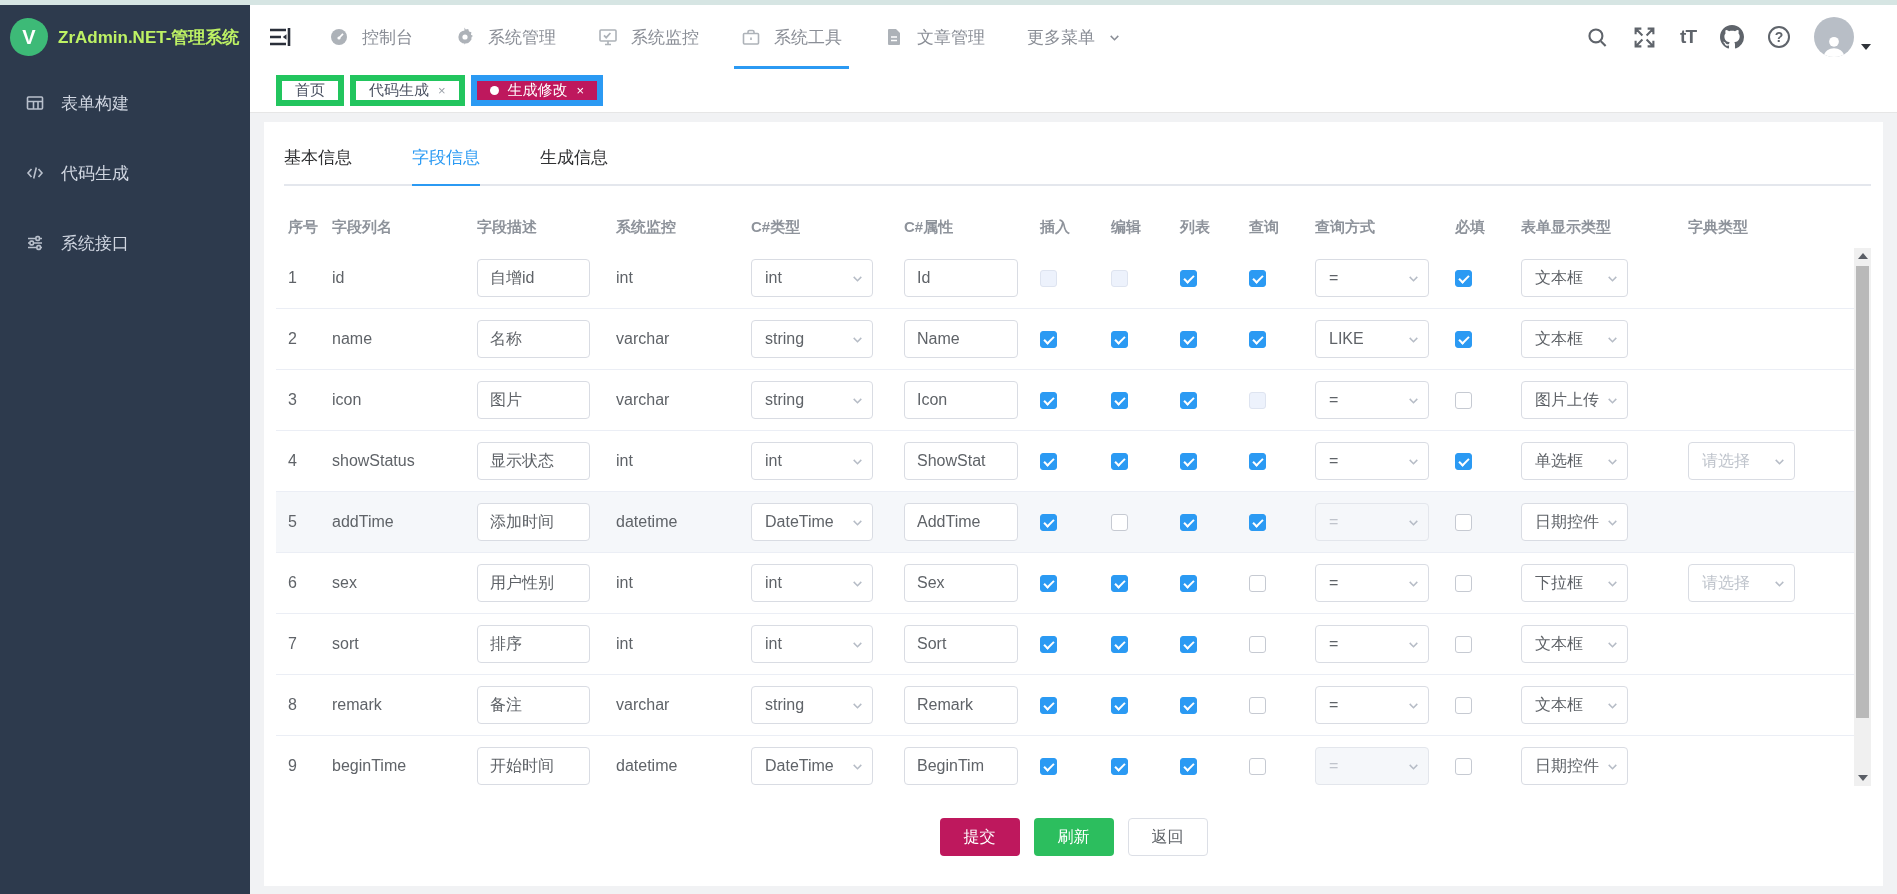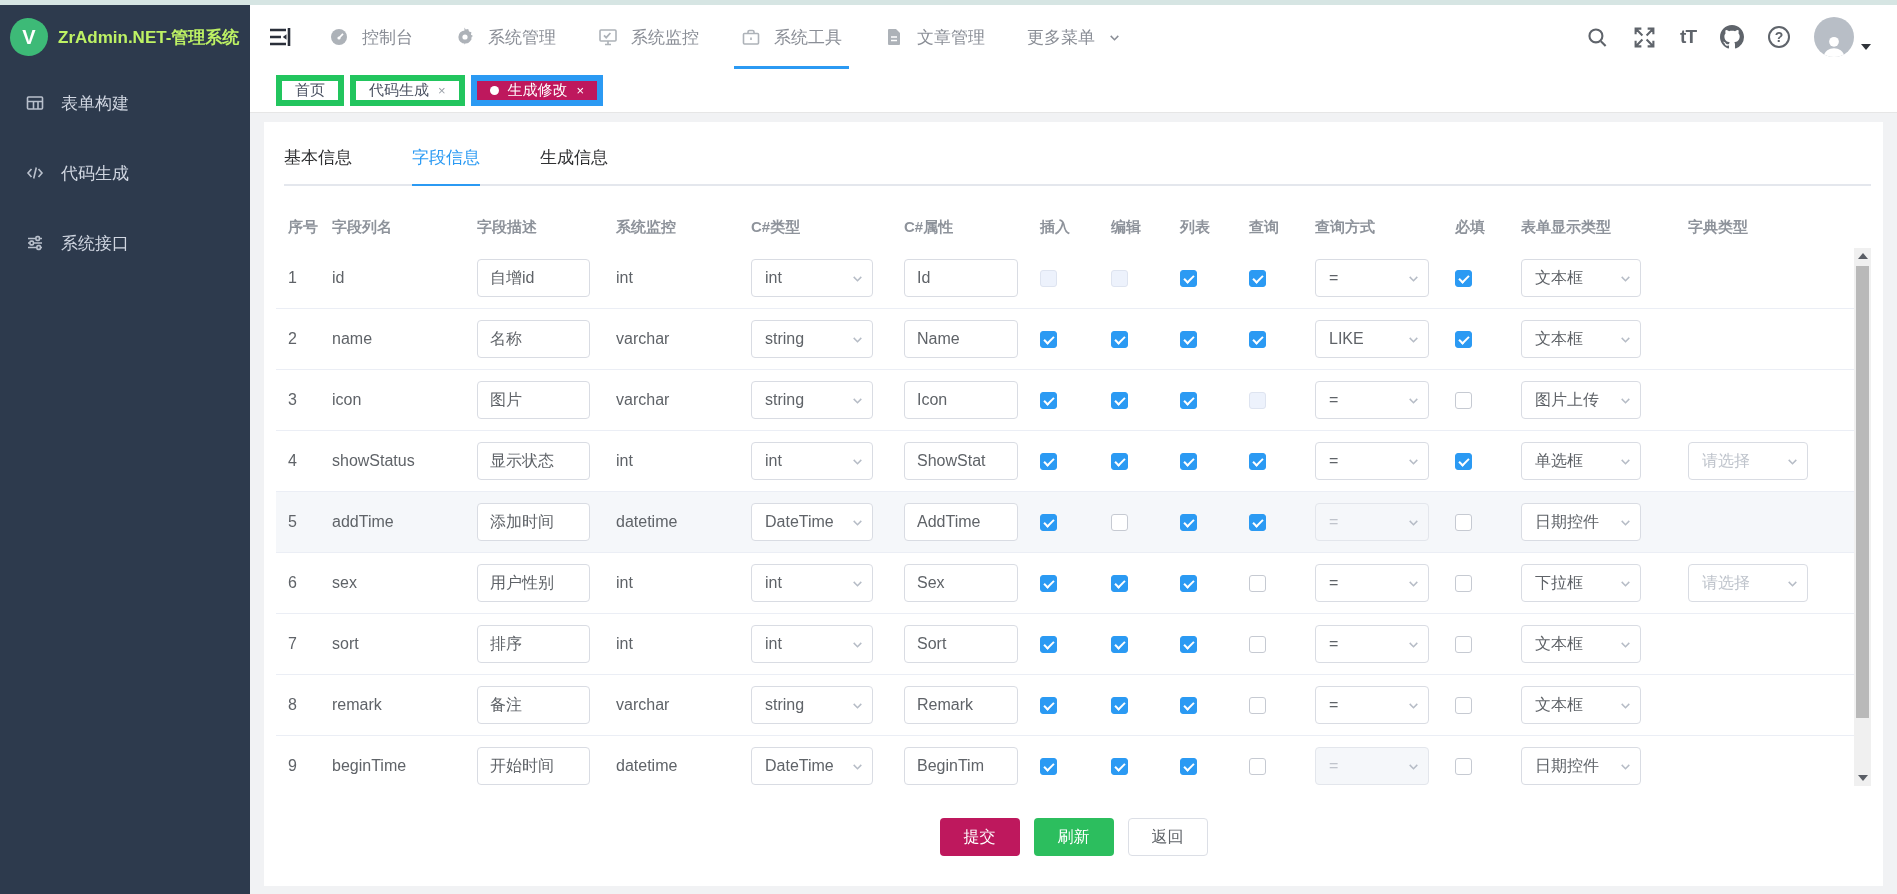--- a/index.html
+++ b/index.html
@@ -70,21 +70,21 @@
     color:#5f6368; outline:none; background:#fff; font-family:inherit;}
   .w-desc { width:113px; } .w-prop { width:114px; }
 
   .sel { height:38px; border:1px solid #d9dce3; border-radius:4px; background:#fff; display:flex; align-items:center;
     padding:0 24px 0 13px; position:relative; color:#5f6368; font-size:16px; cursor:pointer;}
   .sel span { white-space:nowrap; overflow:hidden; }
   .sel.clip span { max-width:70px; }
   .sel .chev { position:absolute; right:8px; color:#b6bcc6;}
   .sel.disabled { background:#f5f7fa; color:#c0c4cc; border-color:#e3e6ec; cursor:not-allowed;}
   .sel.placeholder { color:#bfc4cc; }
-  .w-cs { width:122px; } .w-qt { width:114px; } .w-disp { width:120px; }
+  .w-cs { width:122px; } .w-qt { width:114px; } .w-disp { width:107px; }
 
   .cb { width:17px; height:17px; border:1px solid #c6cad2; border-radius:3px; background:#fff; position:relative; cursor:pointer; flex:none;}
   .cb.checked { background:#2b9af3; border-color:#2b9af3;}
   .cb.checked::after { content:""; position:absolute; left:5px; top:2px; width:4px; height:8px;
     border-right:2px solid #fff; border-bottom:2px solid #fff; transform:rotate(45deg);}
   .cb.disabled { background:#edf2fc; border-color:#dee4f0; cursor:not-allowed;}
 
   
   .vscroll { position:absolute; top:0; right:0; width:17px; height:100%; background:#f0f0f0;}
   .vs-up,.vs-down { position:absolute; left:0; width:17px; height:16px; display:flex; align-items:center; justify-content:center; cursor:pointer;}

